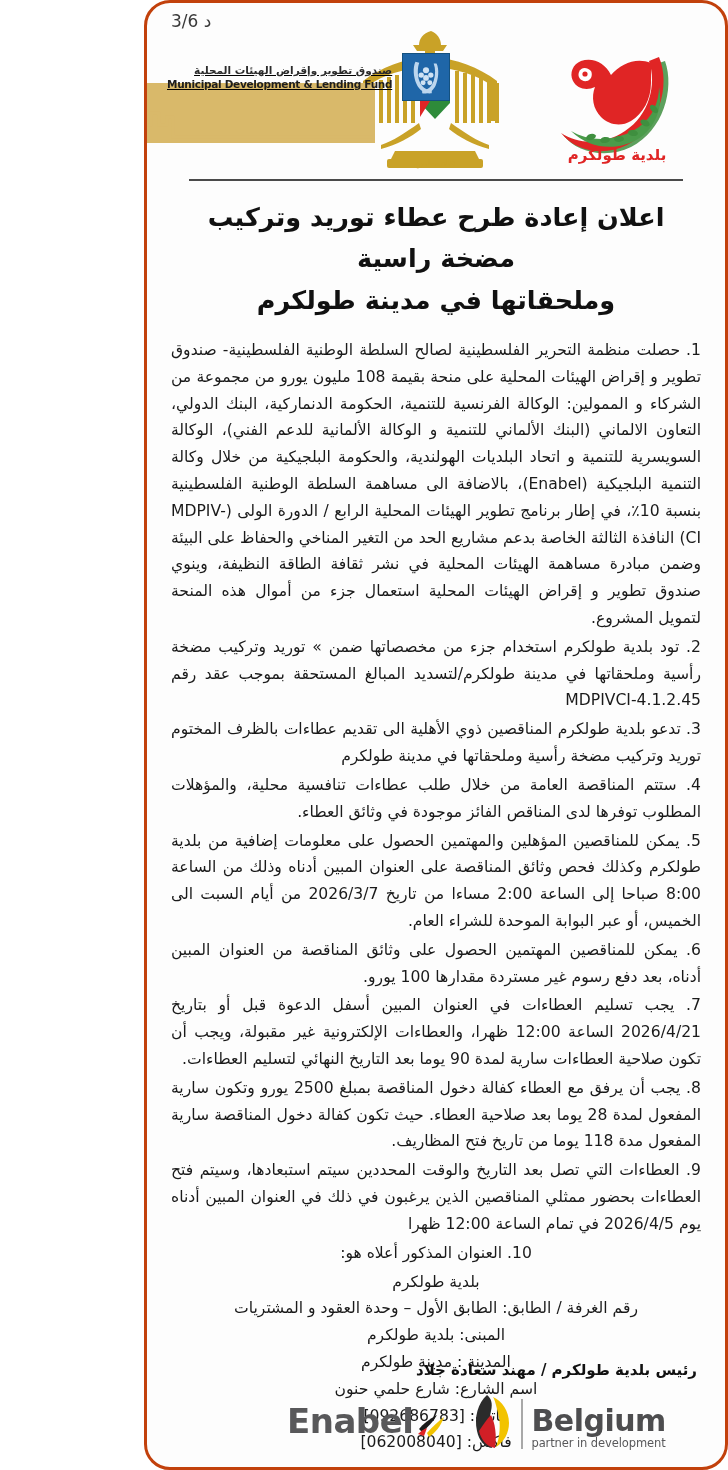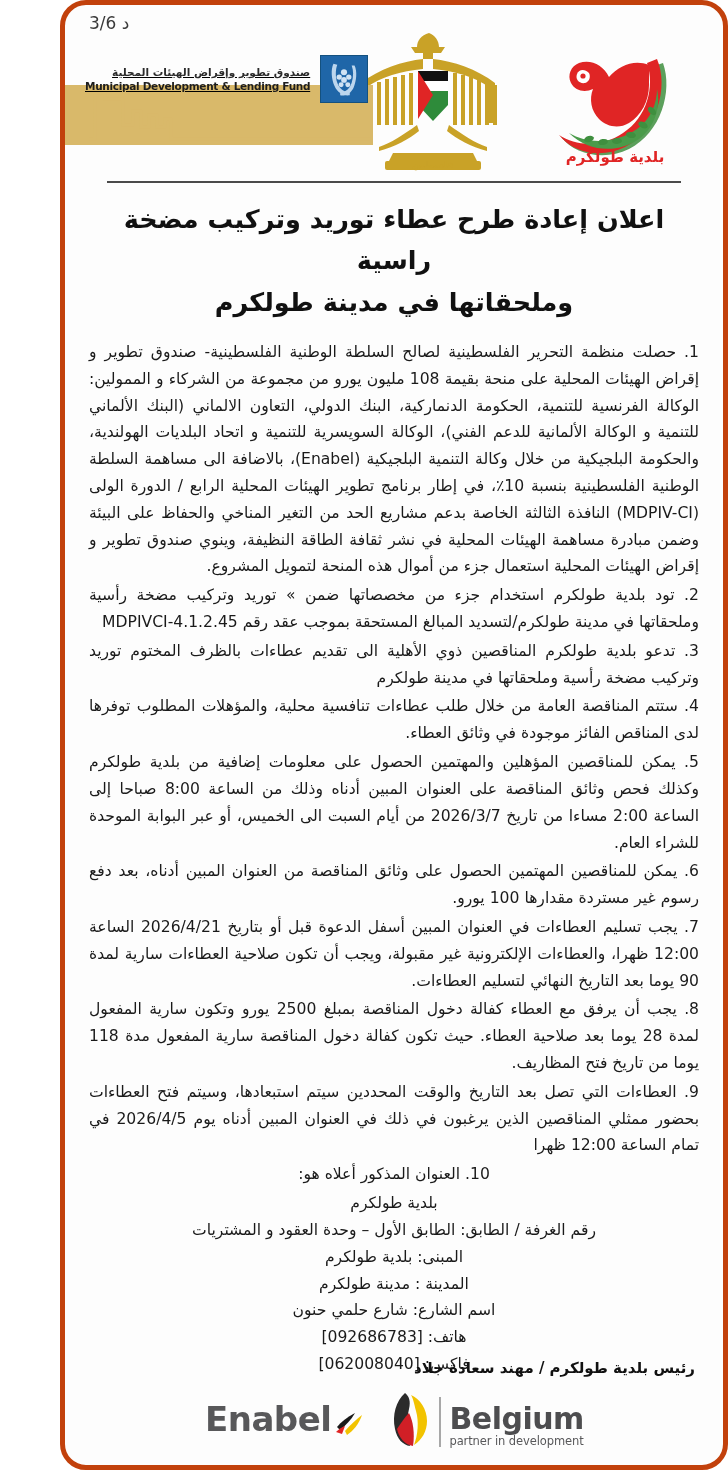--- a/index.html
+++ b/index.html
@@ -8,23 +8,23 @@
     background: #ffffff;
   }
   body {
     width: 728px; height: 1470px;
     font-family: "DejaVu Sans", "Liberation Sans", sans-serif;
     overflow: hidden;
   }
 
   .page {
     position: relative;
-    width: 668px; height: 1470px;
+    width: 584px; height: 1470px;
     background: #fdfdfd;
-    border: 5px solid #c2410c;
+    border: 3px solid #c2410c;
     border-radius: 26px;
     overflow: hidden;
   }
 
   
   .page-marker {
     position: absolute;
     top: 8px; left: 24px;
     font-size: 17px;
     color: #3a3a3a;

